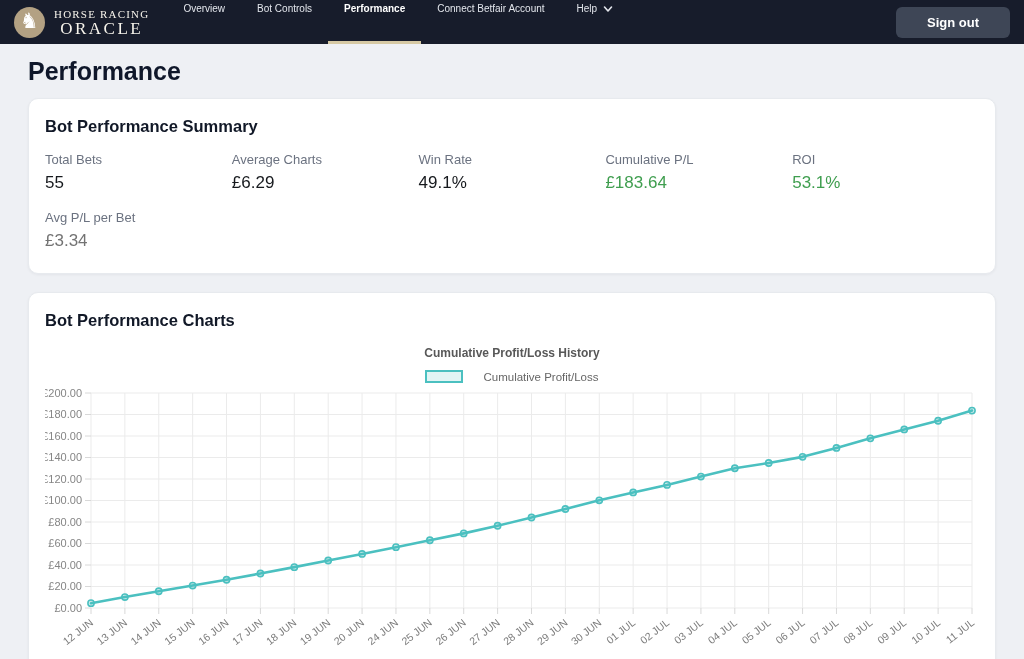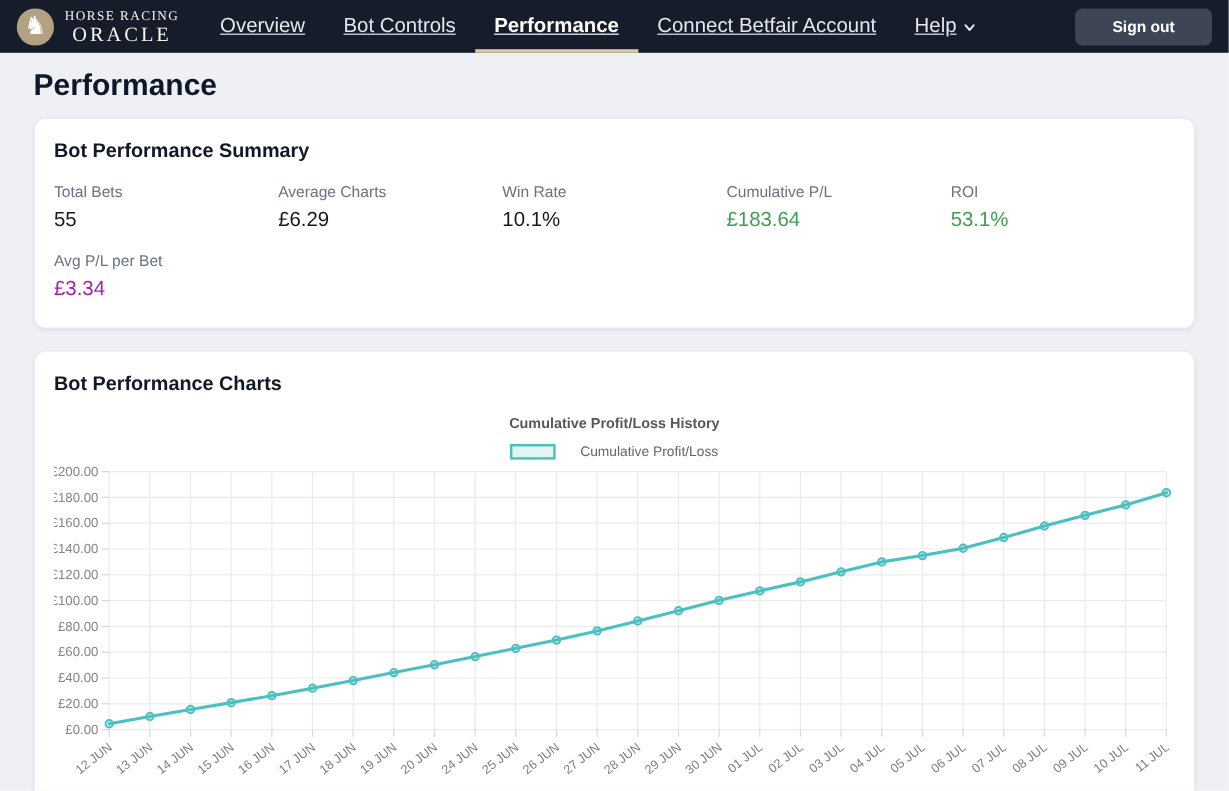--- a/index.html
+++ b/index.html
@@ -39,29 +39,27 @@
     line-height: 1;
     padding-bottom: 2px;
   }
   .brand-text { text-align: center; color: #f7f4ec; font-family: "Liberation Serif", serif; }
   .brand-line1 { font-size: 11px; letter-spacing: 1.2px; line-height: 12px; }
   .brand-line2 { font-size: 17px; letter-spacing: 2.5px; line-height: 17px; }
 
   .nav-items { display: flex; align-items: stretch; }
   .nav-item {
     display: flex;
-    align-items: center;
     gap: 6px;
     padding: 0 16px;
-    font-size: 17px;
+    font-size: 10px;
     color: #e3e6ec;
     cursor: pointer;
     border-bottom: 3px solid transparent;
     border-top: 3px solid transparent;
-    text-decoration: underline;
   }
   .nav-item.active {
     color: #ffffff;
     font-weight: 700;
     border-bottom-color: #d6c9a4;
   }
   .chevron-down { width: 10px; height: 10px; margin-top: 1px; }
 
   .nav-spacer { flex: 1; }
   .signout-wrap { display: flex; align-items: center; }
@@ -183,33 +181,33 @@
         <div>
           <div class="stat-label">Total Bets</div>
           <div class="stat-value">55</div>
         </div>
         <div>
           <div class="stat-label">Average Charts</div>
           <div class="stat-value">£6.29</div>
         </div>
         <div>
           <div class="stat-label">Win Rate</div>
-          <div class="stat-value">10.1%</div>
+          <div class="stat-value">49.1%</div>
         </div>
         <div>
           <div class="stat-label">Cumulative P/L</div>
           <div class="stat-value" style="color: rgb(63, 158, 79);">£183.64</div>
         </div>
         <div>
           <div class="stat-label">ROI</div>
           <div class="stat-value" style="color: rgb(63, 158, 79);">53.1%</div>
         </div>
         <div>
           <div class="stat-label">Avg P/L per Bet</div>
-          <div class="stat-value" style="color: #a21caf;">£3.34</div>
+          <div class="stat-value" style="color: #737373;">£3.34</div>
         </div>
       </div>
   </section>
 
   <section class="card chart-card">
     <h2 class="card-title">Bot Performance Charts</h2>
     <div class="chart-title-text">Cumulative Profit/Loss History</div>
     <div class="chart-legend">
       <span class="legend-swatch"></span>
       <span class="legend-label">Cumulative Profit/Loss</span>

